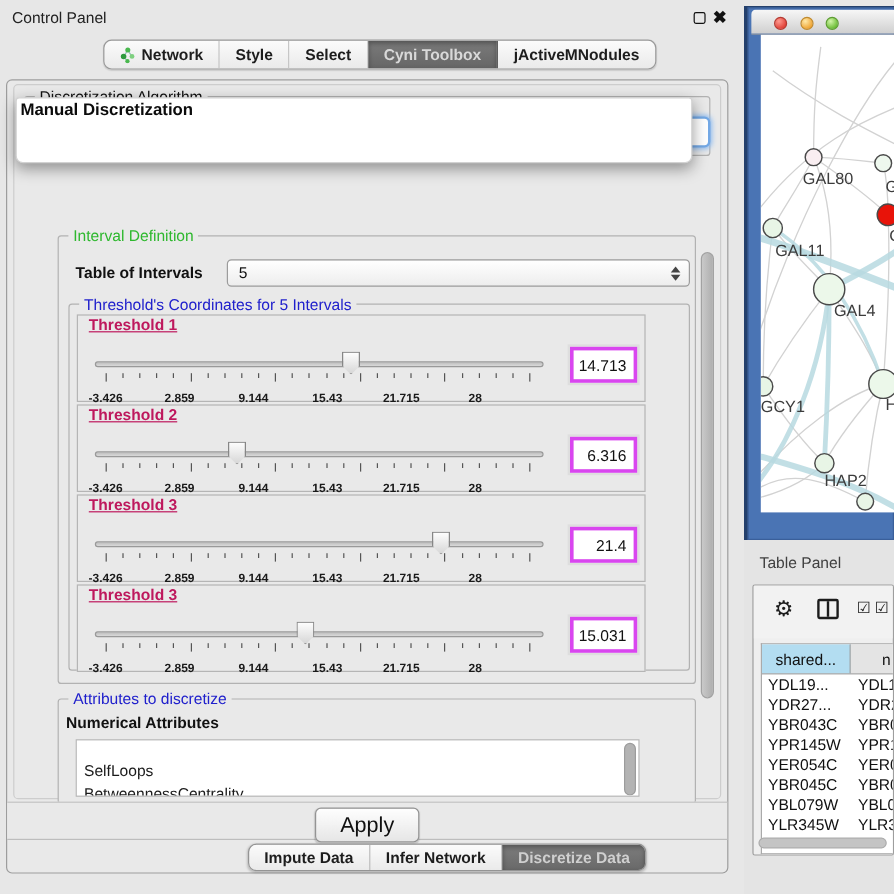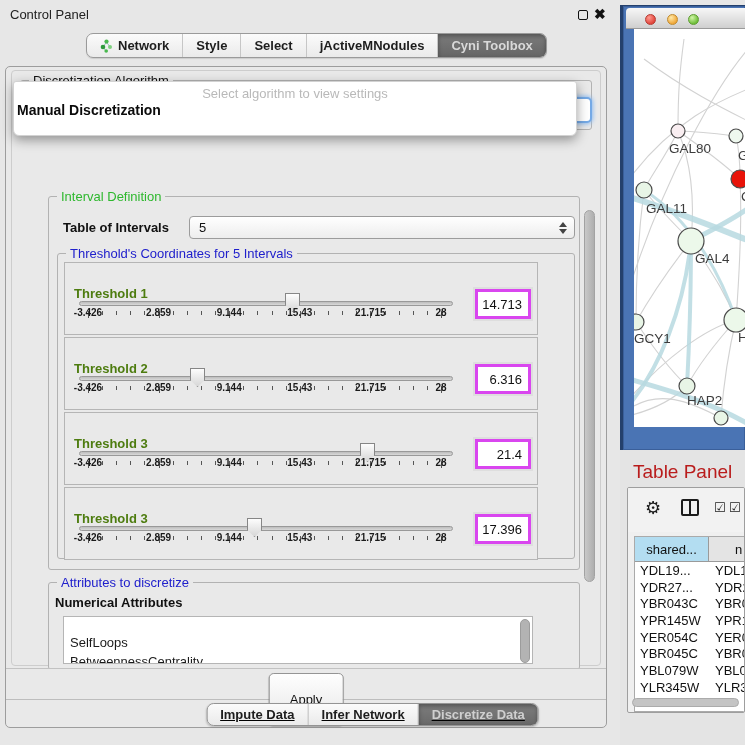--- a/index.html
+++ b/index.html
@@ -46,69 +46,69 @@
            border:1px solid #d2d2d2; border-radius:3px 3px 6px 6px;
            box-shadow:0 4px 12px rgba(0,0,0,.38); overflow:hidden; }
   .popup-hint { margin-top:4px; text-align:center; font-size:13px; color:#b9b9b9; }
   .popup-item { font-size:14px; color:#0b0b0b; padding:1px 3px; line-height:16px; }
   .popup-item.bold { font-weight:bold; }
   .focus-combo { left:560px; top:97px; width:32px; height:26px; background:#fff;
                  border:2px solid #74a9e6; border-radius:5px; box-shadow:0 0 4px 1px #8fbcf0; z-index:10; }
 
   
   .th-panel { position:relative; width:474px; height:73px; border:1px solid #b5b5b5; background:#e9e9e9; margin-bottom:2px; }
-  .th-label { position:absolute; left:9px; top:23px; font-size:13px; font-weight:bold; color:#4d7c0f; }
+  .th-label { position:absolute; left:9px; top:0; font-size:13px; font-weight:bold; color:#be185d;text-decoration:underline; }
   .track { position:absolute; left:14px; top:38px; width:374px; height:5px; border:1px solid #999;
            border-radius:3px; background:linear-gradient(#bdbdbd,#d9d9d9); }
   .thumb { position:absolute; top:30px; width:15px; height:19px;
            background:linear-gradient(#fdfdfd,#d7d7d7); border:1px solid #868686;
            clip-path:polygon(0 0,100% 0,100% 62%,50% 100%,0 62%); }
   .ticks { position:absolute; left:23px; top:48px; width:353px; height:8px; }
   .tick { position:absolute; top:0; width:1px; background:#555; }
   .tick.major { height:7px; } .tick.minor { height:4px; }
-  .tick-labels { position:absolute; left:23px; top:44px; width:353px; height:12px; }
+  .tick-labels { position:absolute; left:23px; top:64px; width:308px; height:12px; }
   .tick-lab { position:absolute; transform:translateX(-50%); font-size:10px; font-weight:bold; color:#1a1a1a; white-space:nowrap; }
   .valbox { position:absolute; left:410px; top:26px; width:56px; height:30px; background:#fff;
             border:3px solid #d946ef; box-shadow:0 0 0 2px #dedede; display:flex; align-items:center;
             justify-content:flex-end; padding-right:6px; font-size:13px; color:#111; }
 
   
   .attr-list { left:14px; top:33px; width:470px; height:48px; background:#fff; border:1px solid #b5b5b5; overflow:hidden; position:absolute; }
   .attr-item { font-size:13px; color:#1a1a1a; padding:18px 0 1px 6px; height:16px; }
   .attr-scroll { position:absolute; right:2px; top:2px; width:10px; height:44px; background:#b3b3b3; border:1px solid #9c9c9c; border-radius:5px; }
 
   .vscroll { left:584px; top:210px; width:11px; height:372px; background:linear-gradient(90deg,#c9c9c9,#aeaeae);
              border:1px solid #a2a2a2; border-radius:6px; }
 
   
   .apply-row { left:6px; top:668px; width:600px; height:32px; border-top:1px solid #c2c2c2; border-bottom:1px solid #bdbdbd; background:#e9e9e9; }
-  .btn { position:absolute; left:50%; transform:translateX(-50%); top:4px; padding:18px 20px;
-         font-size:13px; color:#111; background:linear-gradient(#fefefe,#e6e6e6);
+  .btn { position:absolute; left:50%; transform:translateX(-50%); top:4px; padding:3px 20px;
+         font-size:18px; color:#111; background:linear-gradient(#fefefe,#e6e6e6);
          border:1px solid #949494; border-radius:5px; box-shadow:0 1px 1px rgba(0,0,0,.15); }
   .bottom-tabbar { left:50%; transform:translateX(-50%); top:703px; display:flex; height:23px;
                    border:1px solid #949494; border-radius:7px; overflow:hidden;
-                   background:linear-gradient(#fbfbfb,#eaeaea); box-shadow:0 1px 2px rgba(0,0,0,.2);text-decoration:underline; }
+                   background:linear-gradient(#fbfbfb,#eaeaea); box-shadow:0 1px 2px rgba(0,0,0,.2); }
   .btab { display:flex; align-items:center; padding:0 13px; font-size:13px; font-weight:bold; color:#1d1d1d; border-right:1px solid #bdbdbd; }
   .btab:last-child { border-right:none; }
   .btab.selected { background:linear-gradient(#7d7d7d,#696969); color:#cfcfcf; box-shadow:inset 0 2px 4px rgba(0,0,0,.35); }
 
   
   .net-window { left:620px; top:5px; width:125px; height:445px; background:#4a74b4;
                 border-left:3px solid #24406c; border-top:1px solid #24406c; box-shadow:inset 0 0 0 1px #3a5f9a; }
   .net-titlebar { position:absolute; left:3px; top:2px; right:0; height:21px;
                   background:linear-gradient(#f7f7f7,#cfcfcf); border-bottom:1px solid #9a9a9a; border-radius:4px 0 0 0; }
   .light { position:absolute; top:5.5px; width:11px; height:11px; border-radius:50%; }
   .light.red    { left:19px; background:radial-gradient(circle at 35% 30%,#ff9a90,#e2463c 70%); border:1px solid #b43a32; }
   .light.yellow { left:41px; background:radial-gradient(circle at 35% 30%,#ffe9a8,#f0a83a 70%); border:1px solid #c08a2e; }
   .light.green  { left:62px; background:radial-gradient(circle at 35% 30%,#d2f5a8,#6fbf3a 70%); border:1px solid #5d9c32; }
   .net-canvas { position:absolute; left:11px; top:23px; width:114px; height:398px; background:#fff; overflow:hidden; }
 
   
   .tp-area { left:620px; top:450px; width:125px; height:295px; background:#e4e4e4; }
-  .tp-title { position:absolute; left:13px; top:11px; font-size:19px; color:#b91c1c; }
+  .tp-title { position:absolute; left:13px; top:11px; font-size:13px; color:#404040; }
   .tp-inner { position:absolute; left:7px; top:37px; width:118px; height:226px; background:#efefef; border:1px solid #9e9e9e; border-radius:2px; overflow:hidden; }
   .tp-toolbar { position:absolute; left:0; top:0; right:0; height:44px; background:#f2f2f2; }
   .icon-gear { position:absolute; left:17px; top:9px; font-family:"DejaVu Sans",sans-serif; font-size:18px; color:#1c1c1c; }
   .icon-cols { position:absolute; left:53px; top:11px; width:18px; height:17px; border:2px solid #1c1c1c; border-radius:2px; }
   .icon-cols::after { content:""; position:absolute; left:50%; top:0; bottom:0; width:2px; background:#1c1c1c; transform:translateX(-50%); }
   .icon-check { position:absolute; top:12px; font-family:"DejaVu Sans",sans-serif; font-size:13px; color:#1c1c1c; }
   .tp-table { position:absolute; left:6px; top:48px; right:-60px; bottom:0; background:#fff; border:1px solid #aaa; border-right:none; }
   .tp-head { display:flex; height:25px; border-bottom:1px solid #9a9a9a; }
   .tp-h1 { width:74px; background:#b3ddf1; border-right:1px solid #9a9a9a; display:flex; align-items:center; justify-content:center; font-size:13px; color:#111; }
   .tp-h2 { flex:1; background:#e4e4e4; display:flex; align-items:center; padding-left:26px; font-size:13px; color:#111; }
@@ -141,39 +141,38 @@
           <circle cx="6.2" cy="12" r="1.8" fill="#49b84e"></circle>
         </svg>
         <span>Network</span>
       </div>
       <div class="tab">
         <span>Style</span>
       </div>
       <div class="tab">
         <span>Select</span>
       </div>
+      <div class="tab selected">
+        <span>Cyni Toolbox</span>
+      </div>
       <div class="tab">
         <span>jActiveMNodules</span>
       </div>
-      <div class="tab selected">
-        <span>Cyni Toolbox</span>
-      </div>
     </div>
 
   <div class="abs outer-panel"></div>
   <div class="abs inner-line"></div>
 
   <div class="abs groupbox" style="left:20px; top:80px; width:572px; height:50px;">
     <span class="group-title">Discretization Algorithm</span>
   </div>
   <div class="abs focus-combo"></div>
 
 
   <div class="abs popup">
-    <div class="popup-hint">Select algorithm to view settings</div>
     <div id="popup-items">
         <div class="popup-item bold">Manual Discretization</div>
       </div>
   </div>
 
   <div class="abs groupbox" style="left:48px; top:196px; width:532px; height:374px;">
     <span class="group-title gt-green">Interval Definition</span>
 
     <div style="position:absolute; left:14px; top:23px; font-size:13px; font-weight:bold; color:#111;">Table of Intervals</div>
     <div class="combo" style="left:140px; top:19px; width:386px;">
@@ -346,21 +345,21 @@
               <span class="tick major" style="left:100%"></span>
             </div>
             <div class="tick-labels">
               <span class="tick-lab" style="left:0%">-3.426</span>
               <span class="tick-lab" style="left:20%">2.859</span>
               <span class="tick-lab" style="left:40%">9.144</span>
               <span class="tick-lab" style="left:60%">15.43</span>
               <span class="tick-lab" style="left:80%">21.715</span>
               <span class="tick-lab" style="left:100%">28</span>
             </div>
-            <div class="valbox">17.396</div>
+            <div class="valbox">15.031</div>
           </div>
         </div>
     </div>
   </div>
 
   <div class="abs vscroll"></div>
 
   <div class="abs groupbox" style="left:48px; top:582px; width:532px; height:88px;">
     <span class="group-title gt-blue">Attributes to discretize</span>
     <div style="position:absolute; left:6px; top:12px; font-size:13px; font-weight:bold; color:#111;">Numerical Attributes</div>

